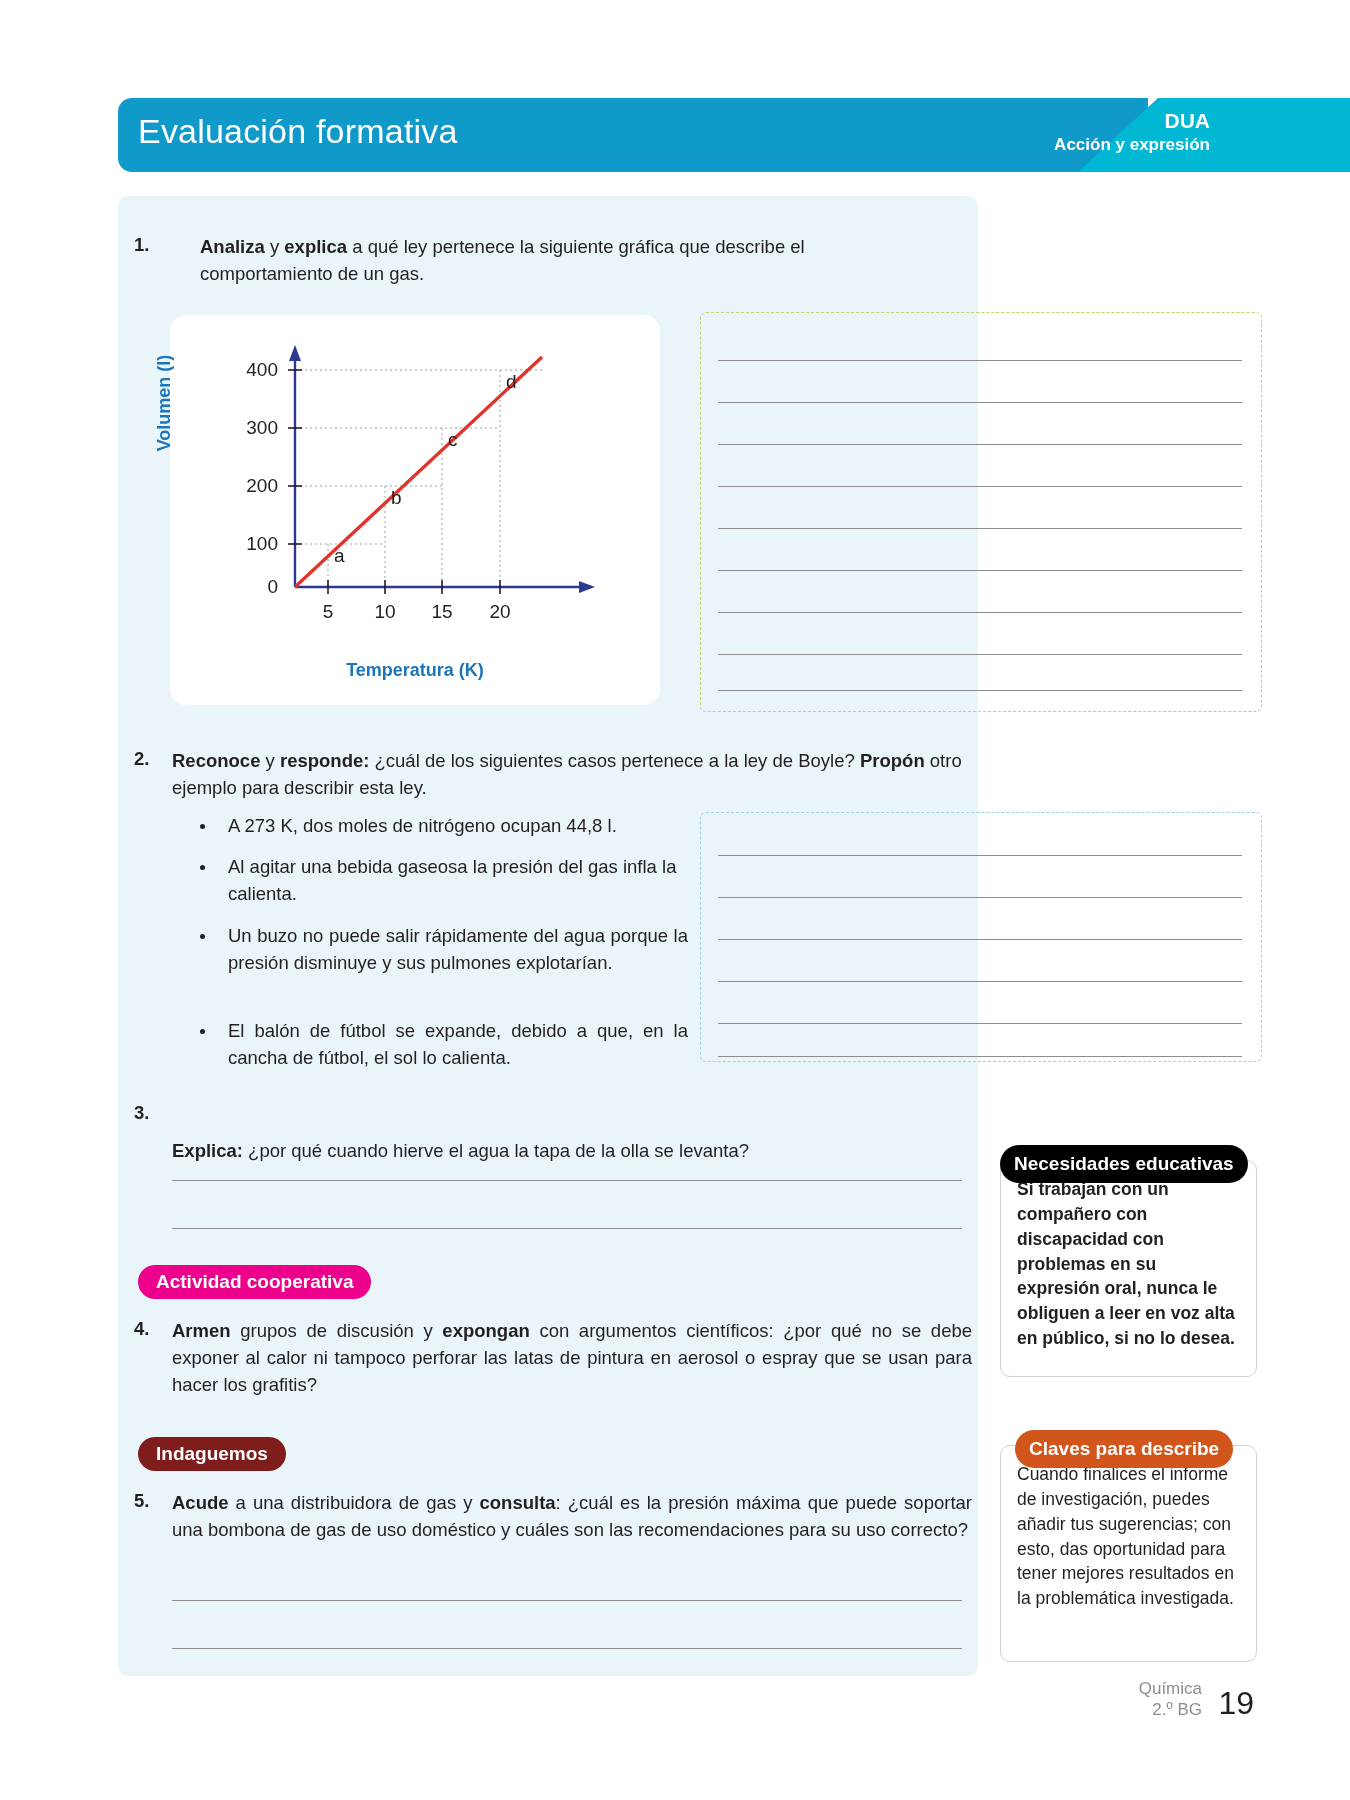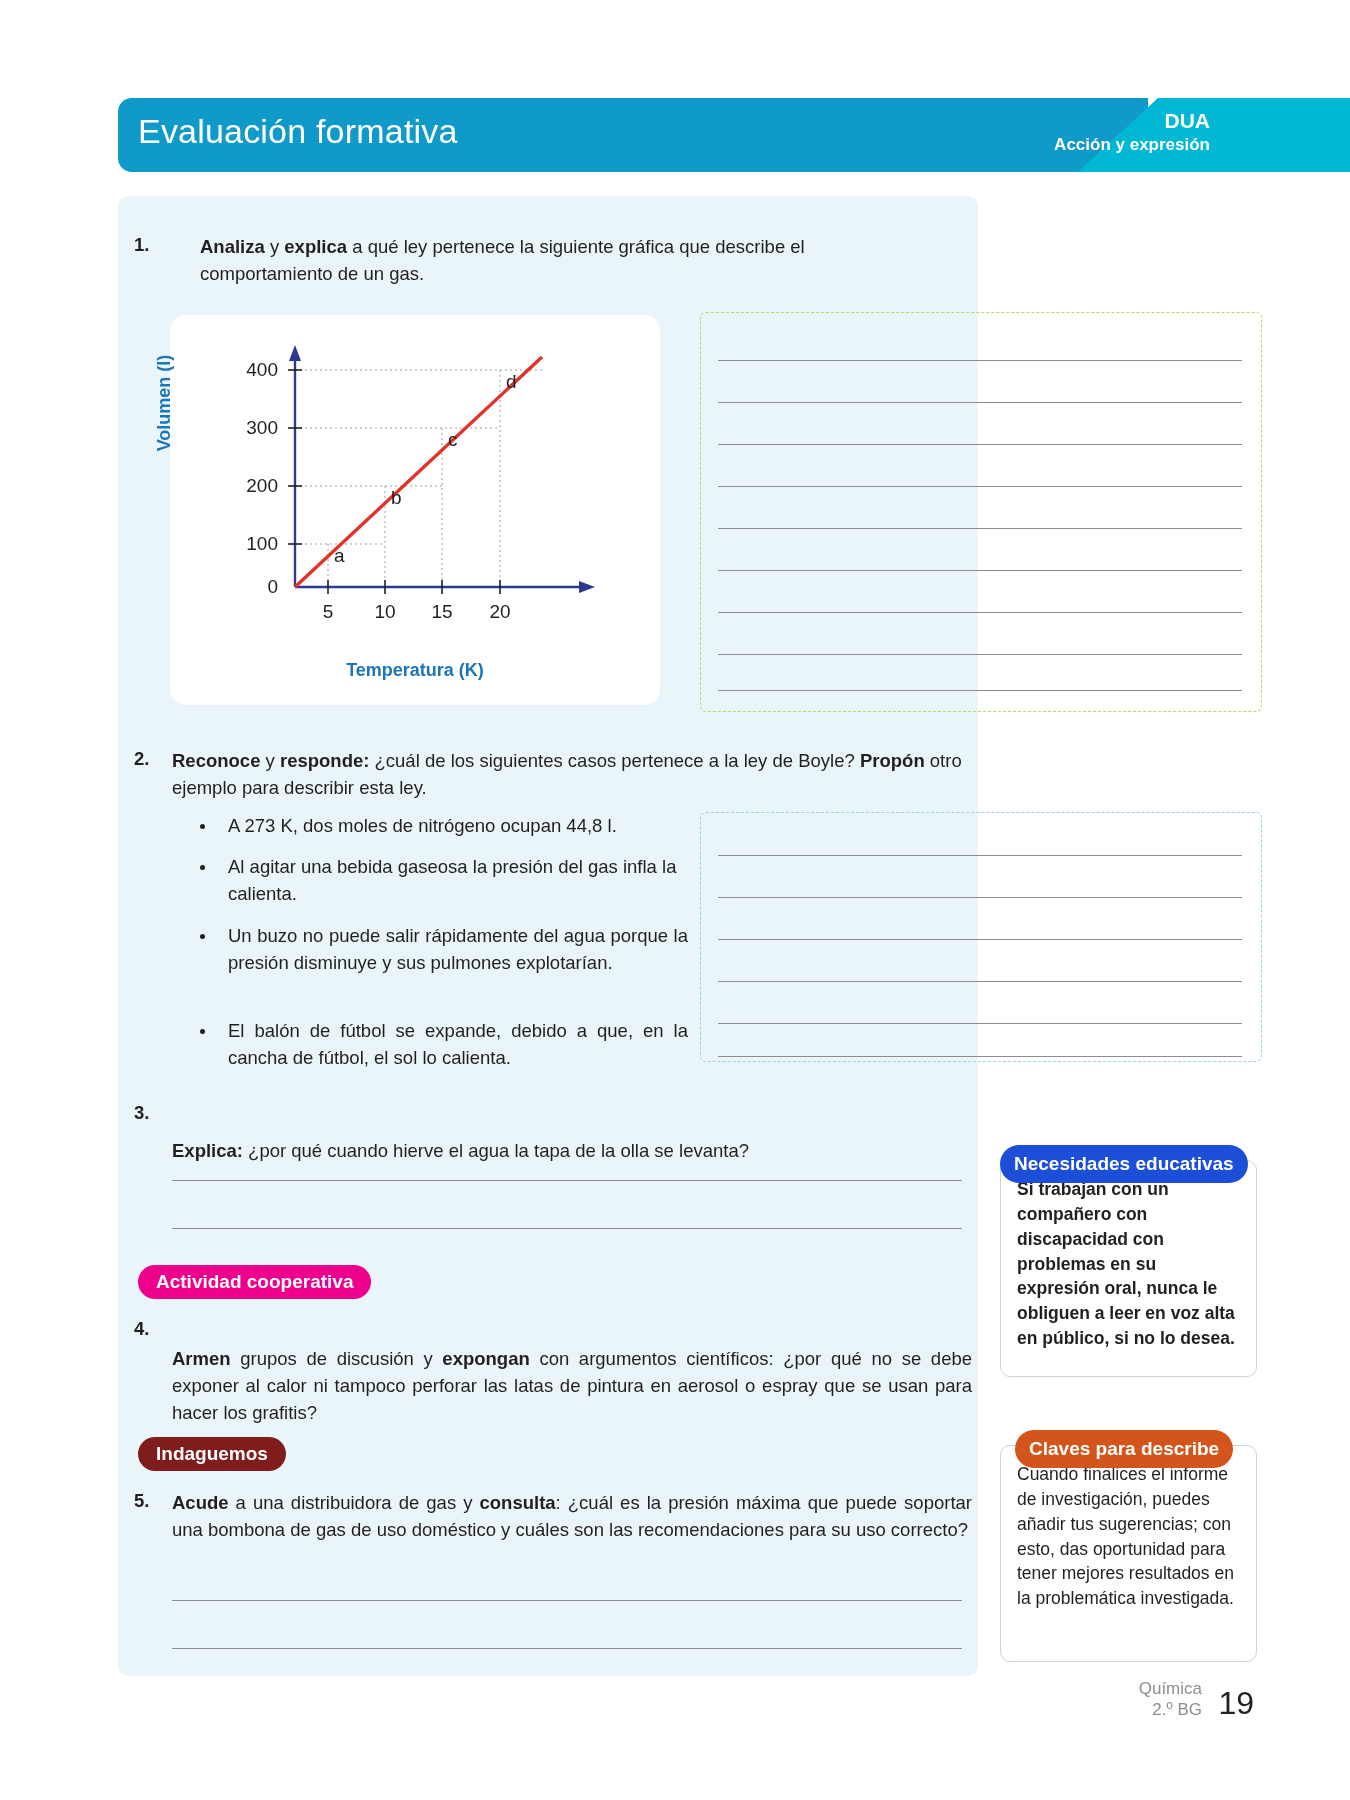--- a/index.html
+++ b/index.html
@@ -327,32 +327,32 @@
 <div class="plain-line" style="left:718px; top:1023px; width:524px;"></div>
 <div class="plain-line" style="left:718px; top:1056px; width:524px;"></div>
 
 <div class="qnum" style="left:134px; top:1102px;">3.</div>
 <div class="qtext" style="left:172px; top:1102px; width:760px;margin-top:36px;"><b>Explica:</b> ¿por qué cuando hierve el agua la tapa de la olla se levanta?</div>
 <div class="plain-line" style="left:172px; top:1180px; width:790px;"></div>
 <div class="plain-line" style="left:172px; top:1228px; width:790px;"></div>
 
 <div class="tag pink" style="left:138px; top:1265px;">Actividad cooperativa</div>
 <div class="qnum" style="left:134px; top:1318px;">4.</div>
-<div class="qtext" style="left:172px; top:1318px; width:800px; text-align:justify;margin-top:28px;"><b>Armen</b> grupos de discusión y <b>expongan</b> con argumentos científicos: ¿por qué no se debe exponer al calor ni tampoco perforar las latas de pintura en aerosol o espray que se usan para hacer los grafitis?</div>
+<div class="qtext" style="left:172px; top:1318px; width:800px; text-align:justify;"><b>Armen</b> grupos de discusión y <b>expongan</b> con argumentos científicos: ¿por qué no se debe exponer al calor ni tampoco perforar las latas de pintura en aerosol o espray que se usan para hacer los grafitis?</div>
 
 <div class="tag orange" style="left:138px; top:1437px;">Indaguemos</div>
 <div class="qnum" style="left:134px; top:1490px;">5.</div>
 <div class="qtext" style="left:172px; top:1490px; width:800px; text-align:justify;"><b>Acude</b> a una distribuidora de gas y <b>consulta</b>: ¿cuál es la presión máxima que puede soportar una bombona de gas de uso doméstico y cuáles son las recomendaciones para su uso correcto?</div>
 <div class="plain-line" style="left:172px; top:1600px; width:790px;"></div>
 <div class="plain-line" style="left:172px; top:1648px; width:790px;"></div>
 
 <div class="callout" style="left:1000px; top:1160px; height:215px;font-weight:bold;">
   <div class="callout-body">Si trabajan con un compañero con discapacidad con problemas en su expresión oral, nunca le obliguen a leer en voz alta en público, si no lo desea.</div>
 </div>
-<div class="callout-head pink" style="left:1000px; top:1145px; background:#1d4ed8;">Necesidades educativas</div>
+<div class="callout-head pink" style="left:1000px; top:1145px; background:#000000;">Necesidades educativas</div>
 
 <div class="callout" style="left:1000px; top:1445px; height:215px;">
   <div class="callout-body">Cuando finalices el informe de investigación, puedes añadir tus sugerencias; con esto, das oportunidad para tener mejores resultados en la problemática investigada.</div>
 </div>
 <div class="callout-head" style="left:1015px; top:1430px; background:#d2561b;">Claves para describe</div>
 
 <div class="footer-text">
   <div>Química</div>
   <div>2.º BG</div>
 </div>

